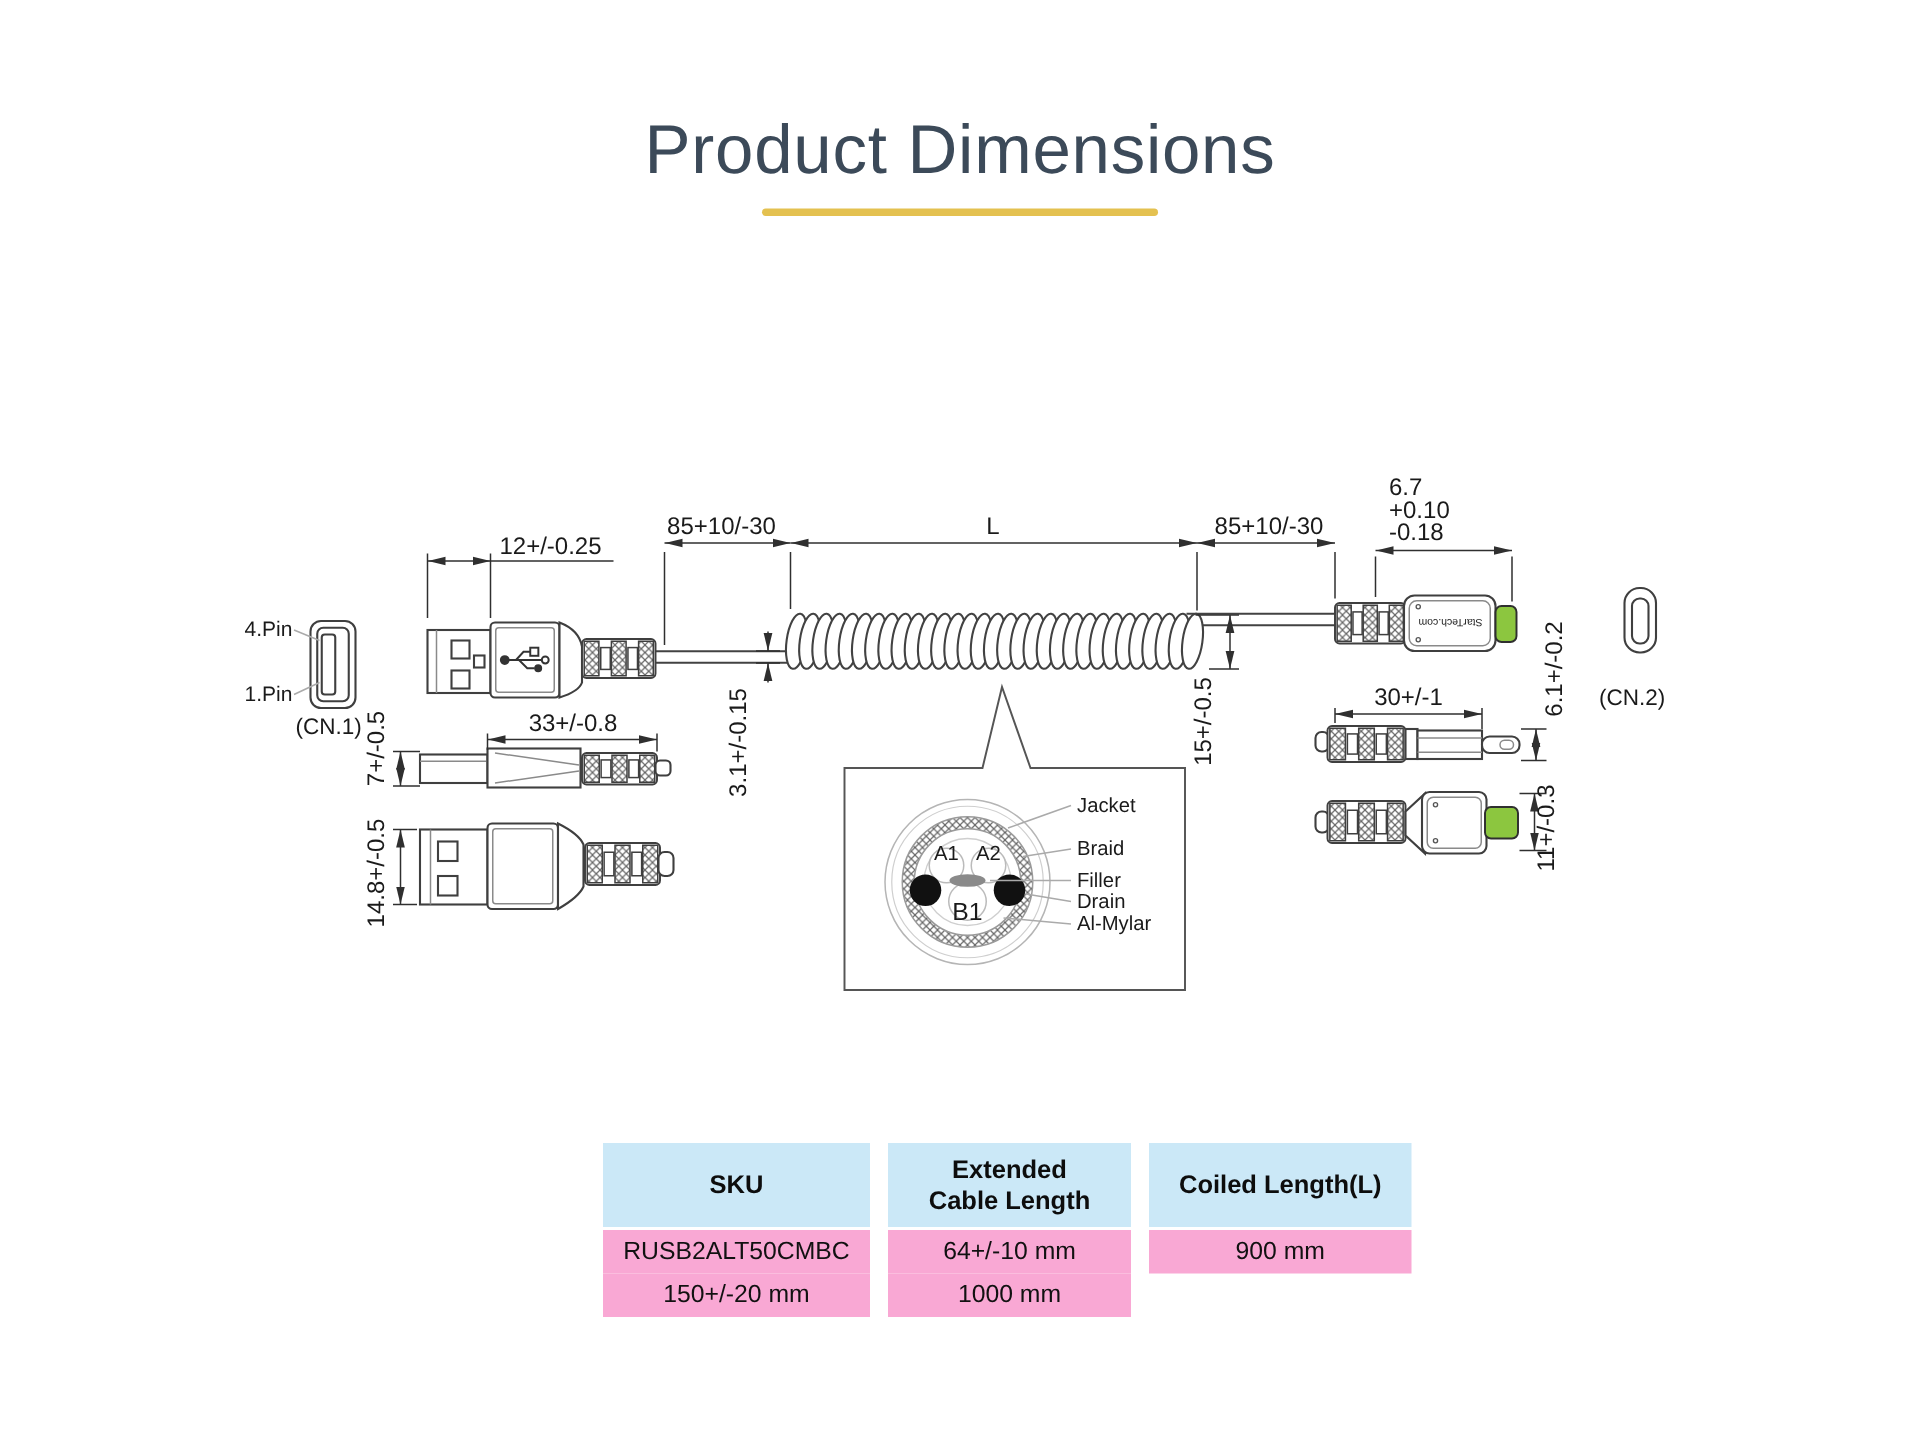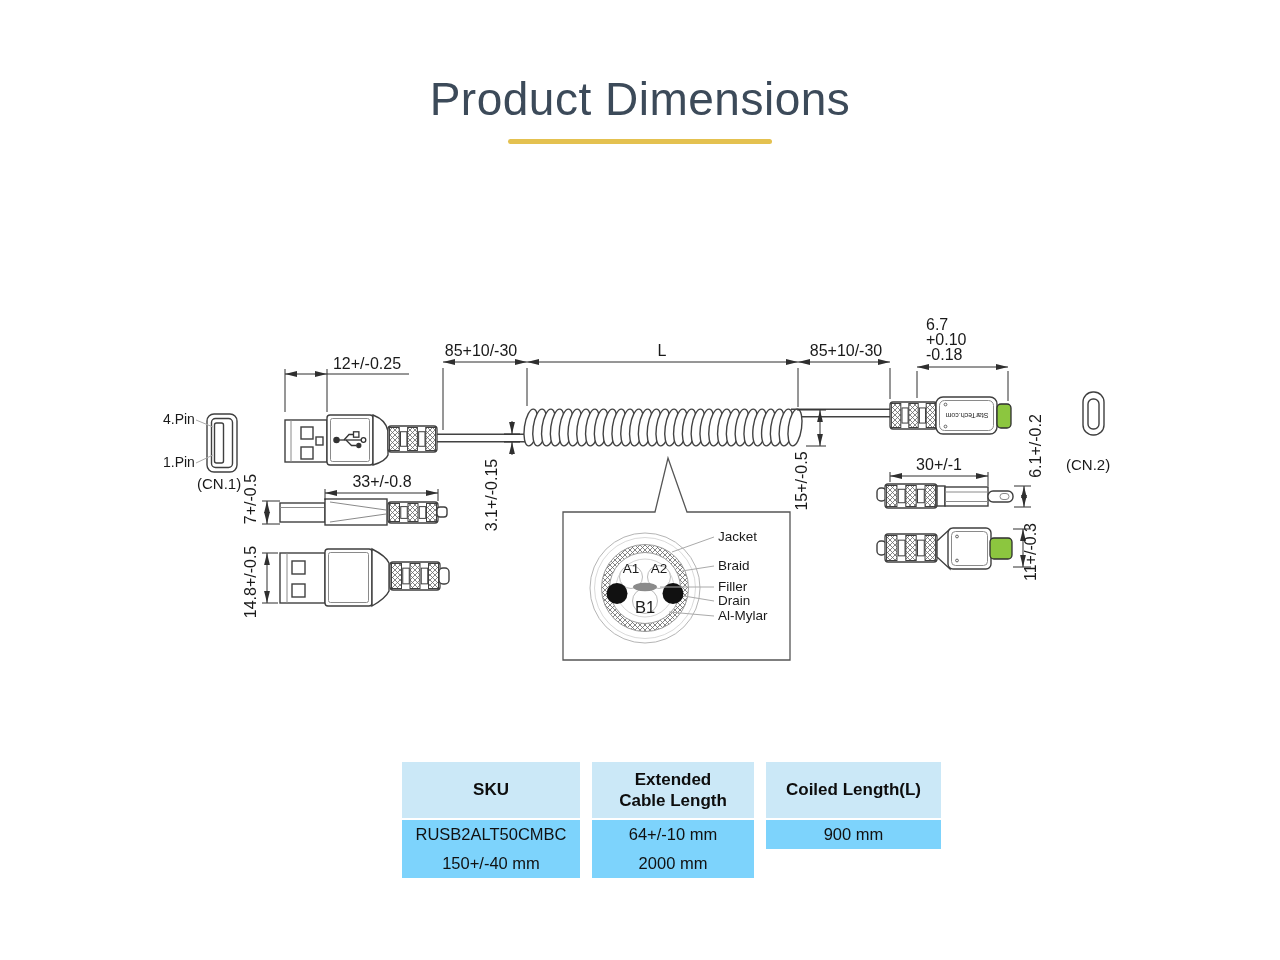--- a/index.html
+++ b/index.html
@@ -22,21 +22,21 @@
   .dimline{stroke:#2f2f2f;stroke-width:1;fill:none;}
   .leader{stroke:#aaaaaa;stroke-width:1;fill:none;}
   
   #spec-table{position:absolute;left:375px;top:762px;width:531px;}
   .trow{display:grid;grid-template-columns:178px 162px 175px;column-gap:12px;margin-left:27px;}
   .cell{display:flex;align-items:center;justify-content:center;text-align:center;}
   .thead .cell{background:#cbe8f7;height:56px;font-weight:bold;font-size:17px;
                color:#0d0d0d;white-space:pre-line;line-height:1.25;}
   .tbody{margin-top:2px;}
   .tbody .trow{margin-bottom:0;}
-  .tbody .cell{background:#7dd3fc;height:29px;font-size:16.5px;color:#111;}
+  .tbody .cell{background:#f9a8d4;height:29px;font-size:16.5px;color:#111;}
 </style>
 </head>
 <body>
 
 <div id="stage">
 
   <div id="title">Product Dimensions</div>
   <div id="title-underline"></div>
 
   <svg id="drawing" viewBox="0 0 1280 960" width="1280" height="960">
@@ -333,19 +333,19 @@
 Cable Length</div>
       <div class="cell">Coiled Length(L)</div>
     </div>
     <div class="tbody">
       <div class="trow">
         <div class="cell">RUSB2ALT50CMBC</div>
         <div class="cell">64+/-10 mm</div>
         <div class="cell">900 mm</div>
       </div>
       <div class="trow">
-        <div class="cell">150+/-40 mm</div>
-        <div class="cell">2000 mm</div>
+        <div class="cell">150+/-20 mm</div>
+        <div class="cell">1000 mm</div>
       </div>
     </div>
   </div>
 
 </div>
 
 </body></html>

